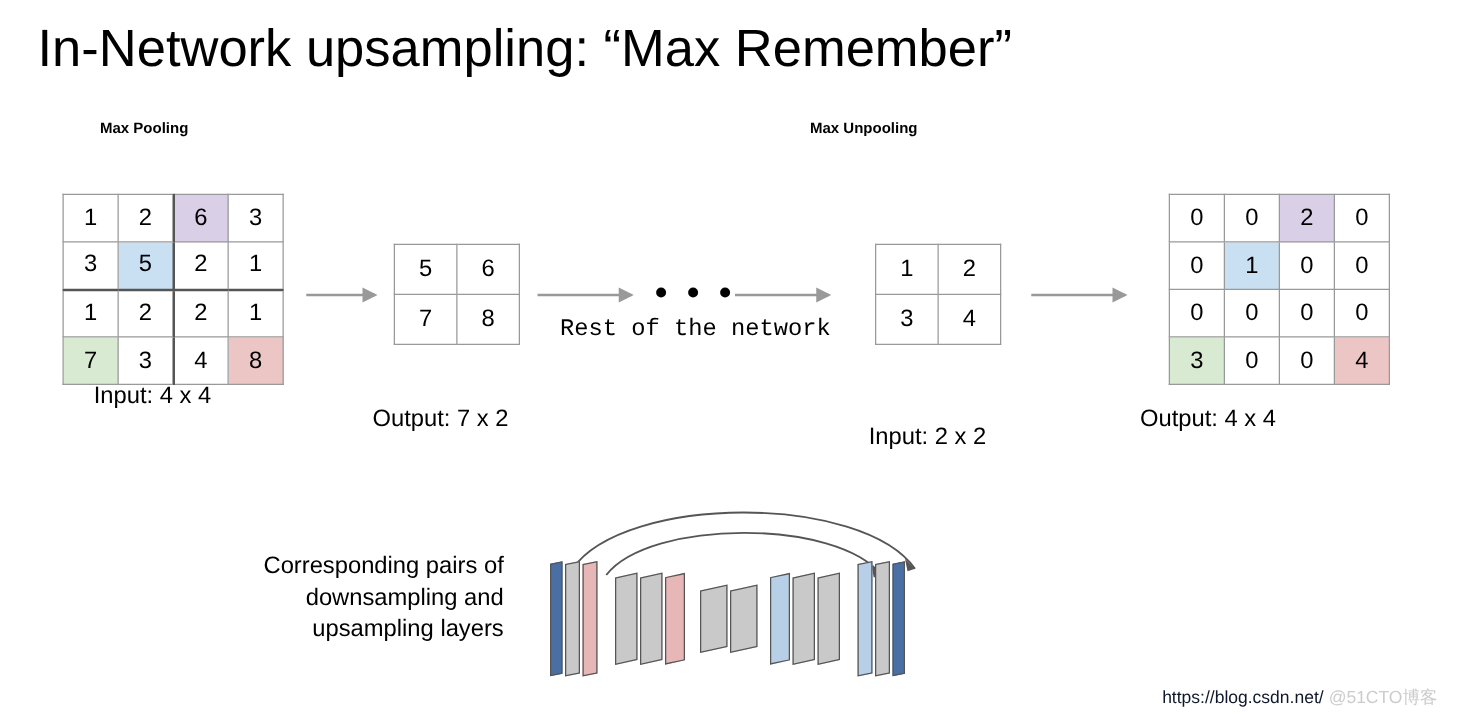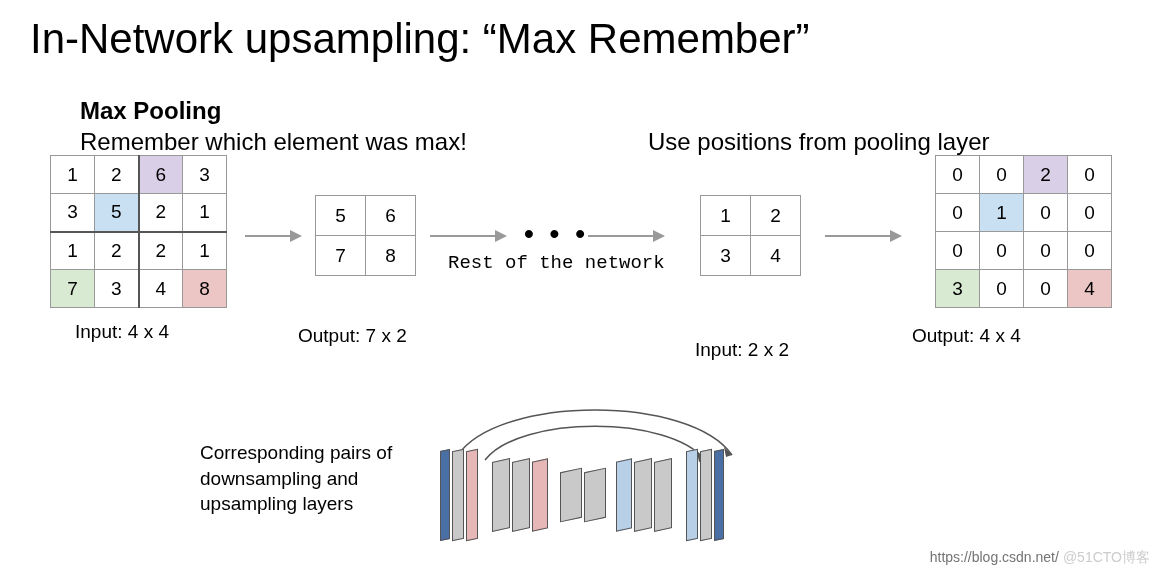--- a/index.html
+++ b/index.html
@@ -15,21 +15,21 @@
   }
   .title {
     position: absolute;
     left: 30px;
     top: 15px;
     font-size: 42px;
     font-weight: 400;
   }
   .sub-head {
     position: absolute;
-    font-size: 24px;
+    font-size: 12px;
     line-height: 1.3;
   }
   .sub-head b { font-weight: 700; }
   .caption {
     position: absolute;
     font-size: 19px;
     text-align: center;
   }
   .rest-label {
     position: absolute;
@@ -114,34 +114,32 @@
     overflow: visible;
   }
 
   .watermark {
     position: absolute;
     right: 18px;
     bottom: 10px;
     font-size: 14px;
     color: #ccc;
   }
-  .watermark .faint { color: #737373; margin-right: 4px;}
+  .watermark .faint { color: #0f172a; margin-right: 4px;}
 </style>
 </head>
 <body>
 
 <div class="title">In-Network upsampling: “Max Remember”</div>
 
 <div class="sub-head" style="left:80px; top:95px;">
   <b>Max Pooling</b><br>
-  <span>Remember which element was max!</span>
 </div>
 <div class="sub-head" style="left:648px; top:95px;">
-  <br>
-  <span>Use positions from pooling layer</span>
+  <b>Max Unpooling</b><br>
 </div>
 
 <table class="grid quad" style="left:50px; top:155px;">
   <tbody>
       <tr>
     <td>1</td>
     <td>2</td>
     <td class="pu">6</td>
     <td>3</td>
   </tr>
@@ -158,21 +156,21 @@
     <td>1</td>
   </tr>
   <tr>
     <td class="gr">7</td>
     <td>3</td>
     <td>4</td>
     <td class="pk">8</td>
   </tr>
 </tbody>
   </table>
-<div class="caption" style="left:75px; top:321px;">Input: 4 x 4</div>
+<div class="caption" style="left:75px; top:306px;">Input: 4 x 4</div>
 
 <div class="arrow" style="left:245px; top:235px; width:55px;"></div>
 
 <table class="grid grid2" style="left:315px; top:195px;">
   <tbody>
       <tr>
     <td>5</td>
     <td>6</td>
   </tr>
   <tr>
@@ -227,21 +225,21 @@
   <tr>
     <td class="gr">3</td>
     <td>0</td>
     <td>0</td>
     <td class="pk">4</td>
   </tr>
 </tbody>
   </table>
 <div class="caption" style="left:912px; top:325px;">Output: 4 x 4</div>
 
-<div class="corr-label" style="left:200px; top:440px; width:220px;">Corresponding pairs of downsampling and upsampling layers</div>
+<div class="corr-label" style="left:183px; top:440px; width:220px;text-align:right;">Corresponding pairs of downsampling and upsampling layers</div>
 
 <div class="net">
   <svg class="arcs">
     <path d="M 28 55 C 70 -5, 260 -5, 302 55" stroke="#555" fill="none" stroke-width="1.5"></path>
     <path d="M 55 60 C 90 15, 240 15, 275 60" stroke="#555" fill="none" stroke-width="1.5"></path>
     <polygon points="302,55 294,47 296,57" fill="#555"></polygon>
     <polygon points="275,60 267,52 269,62" fill="#555"></polygon>
   </svg>
 
   <div class="slab db" style="left:10px;  top:20px; width:10px; height:90px;"></div>

